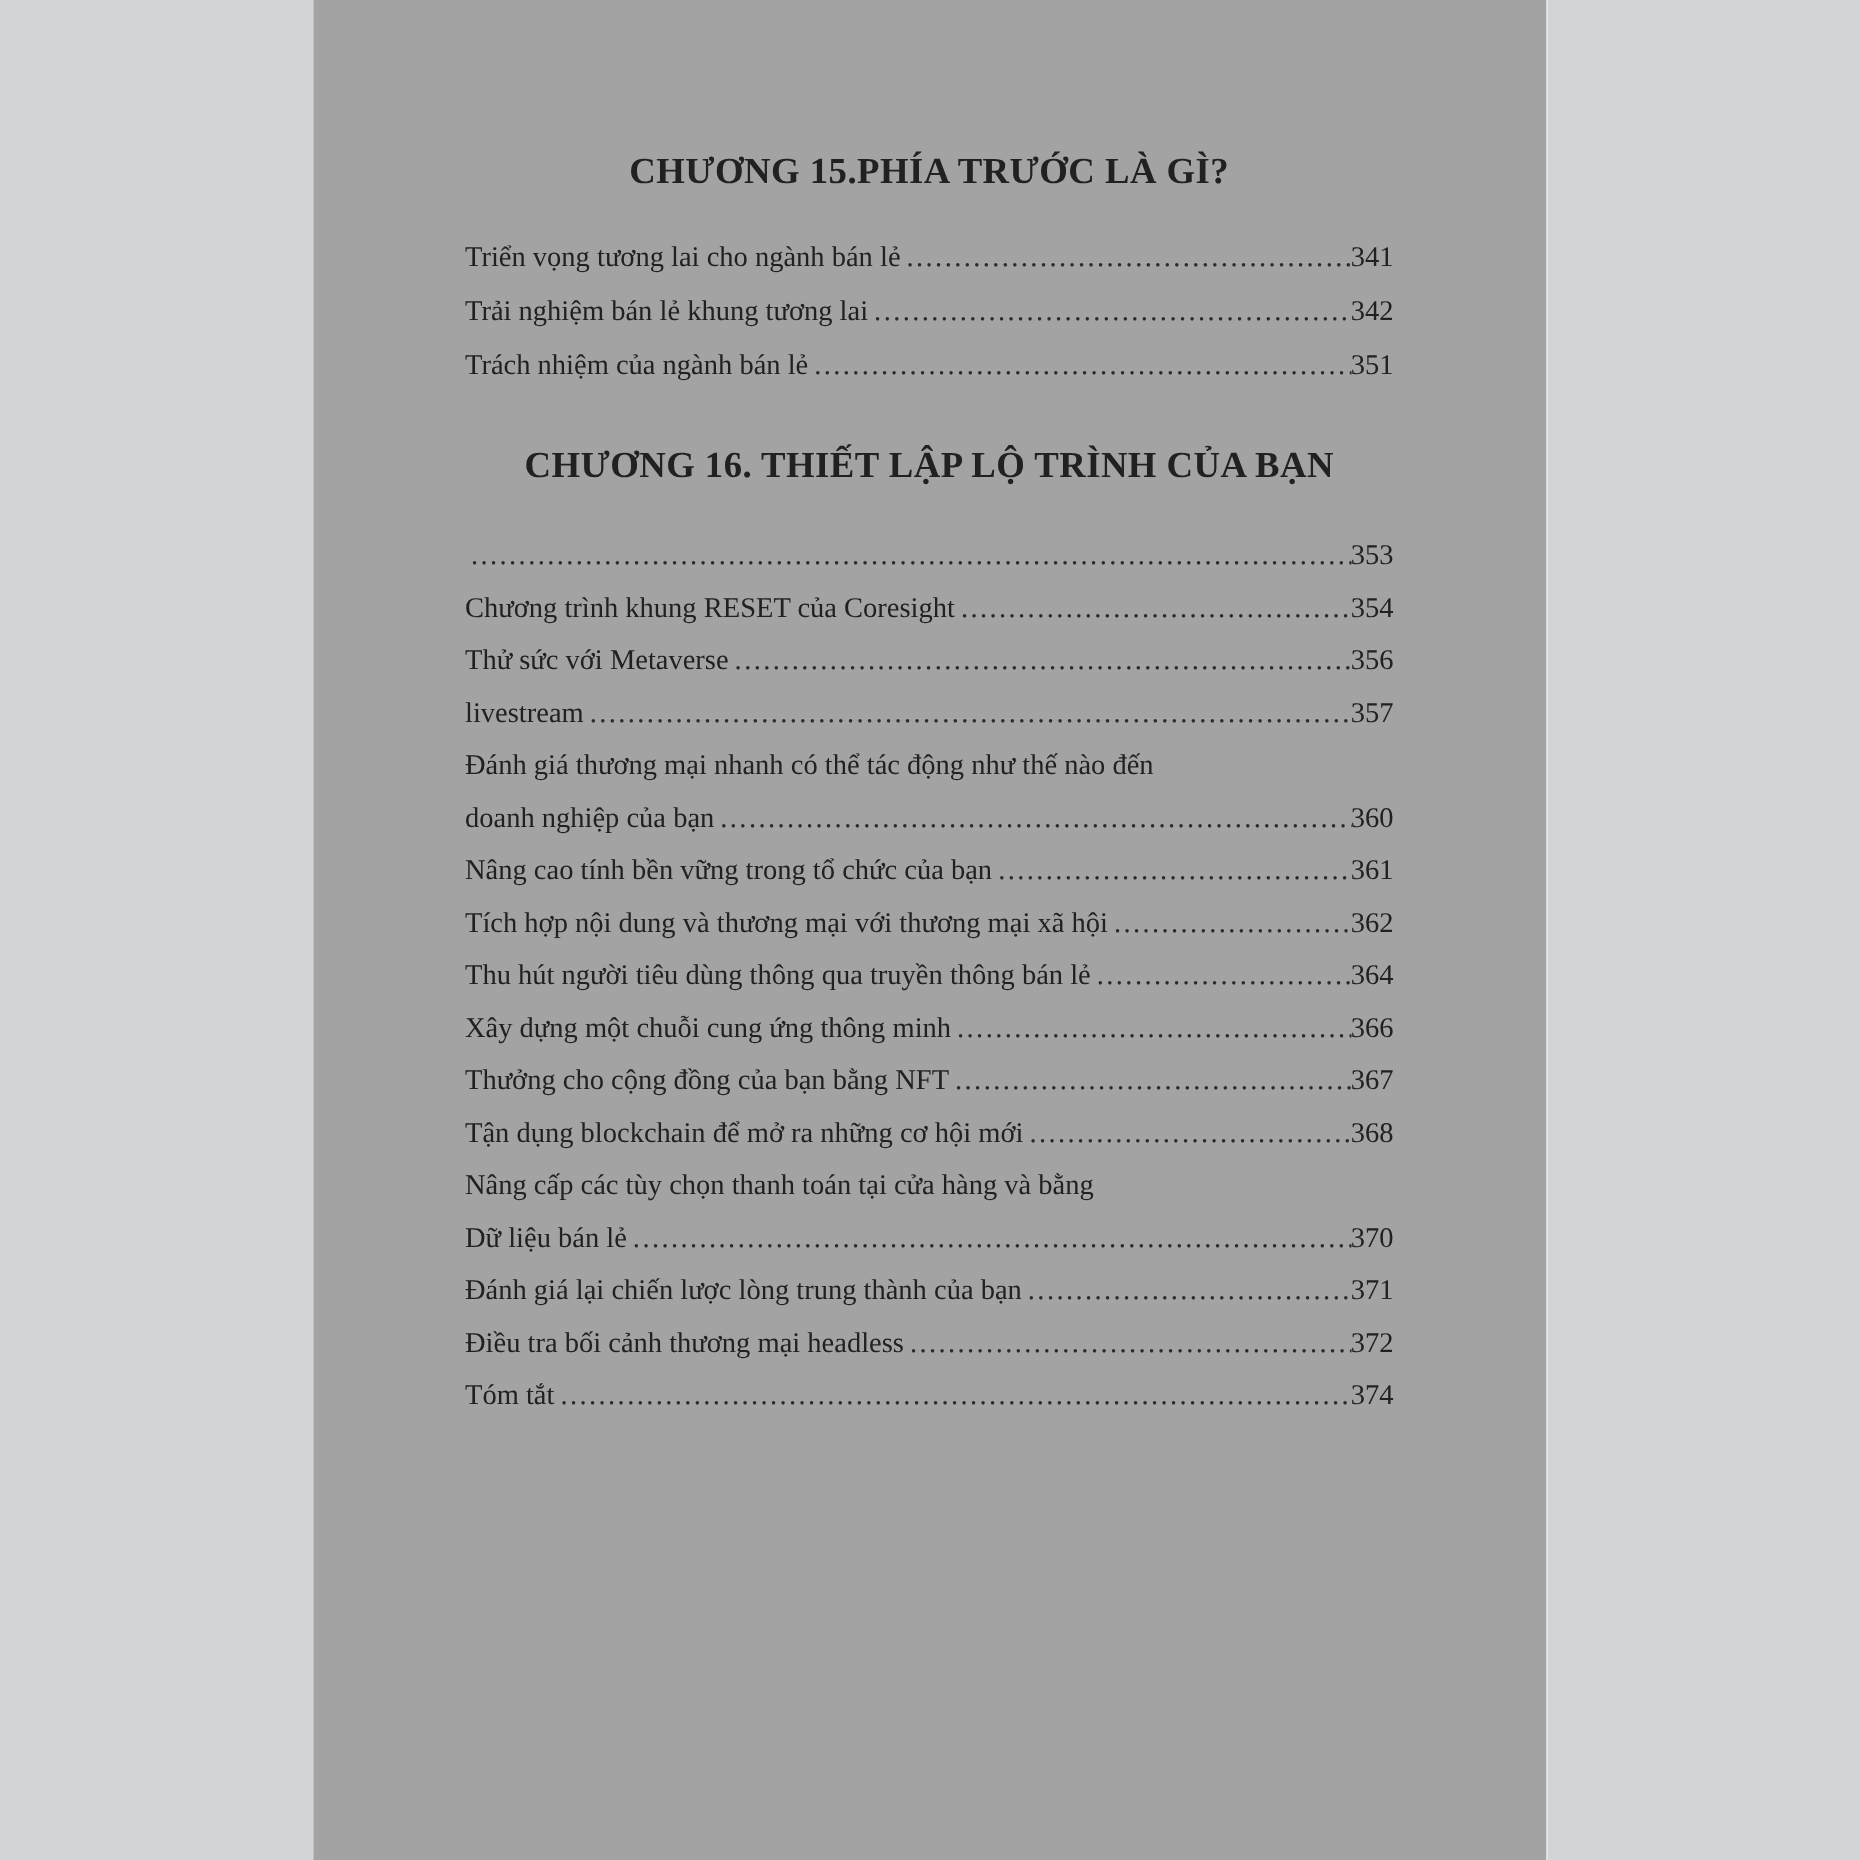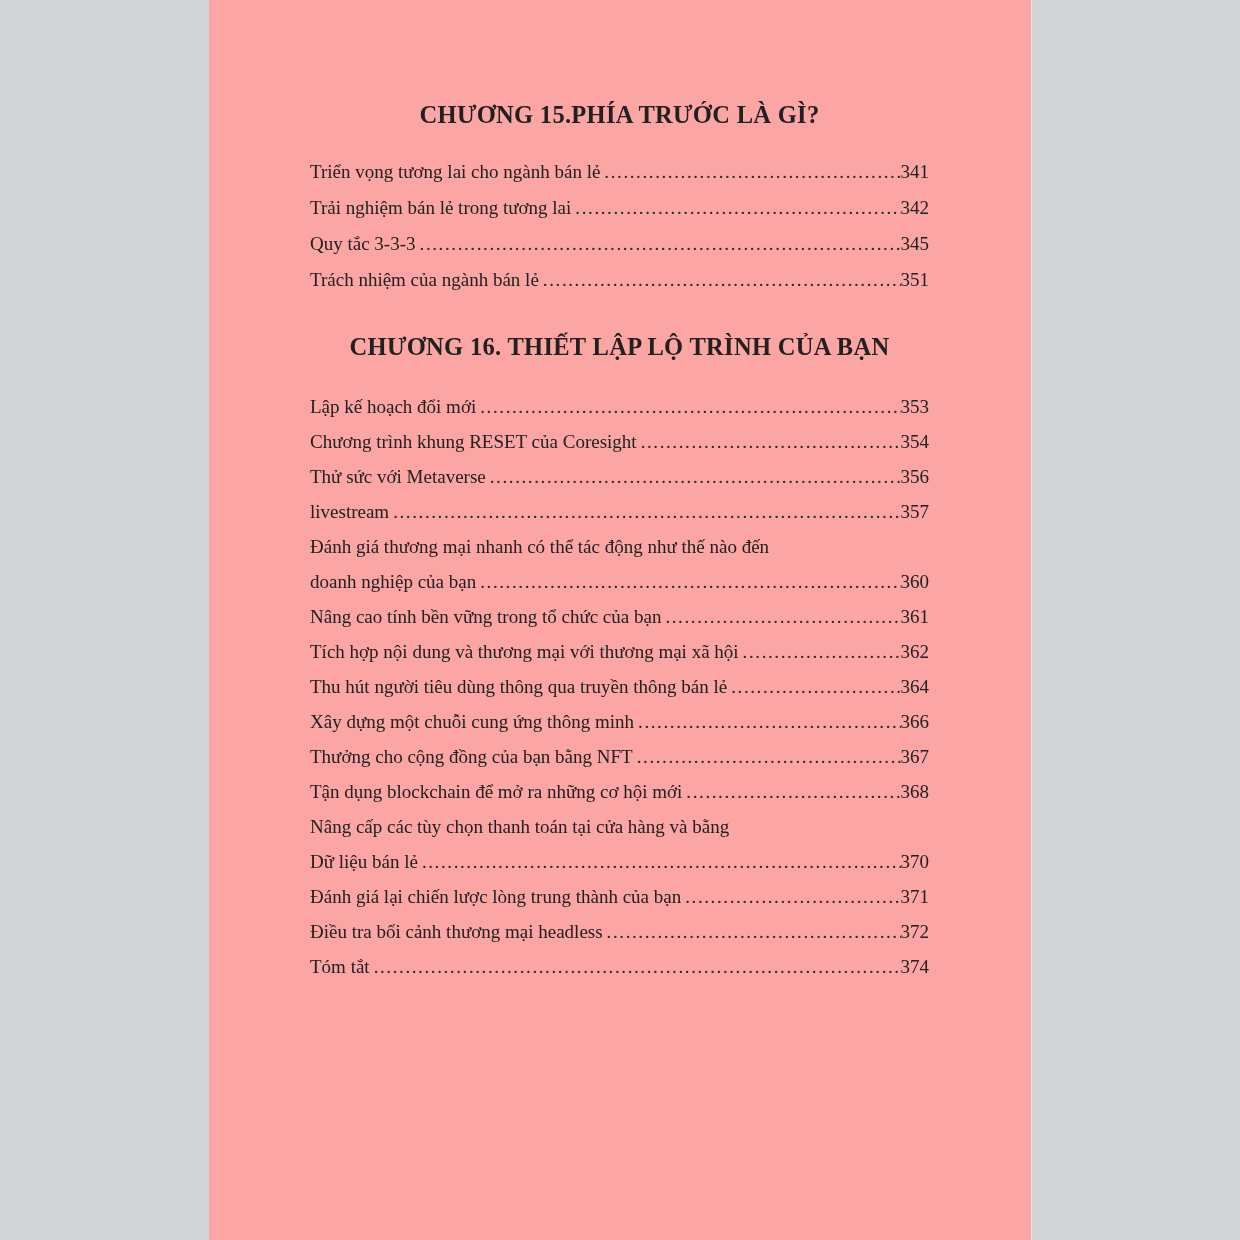--- a/index.html
+++ b/index.html
@@ -23,21 +23,21 @@
   }
   .gutter.left  { left: 0; border-right: 1px solid #e4e5e7; }
   .gutter.right { left: 1031px; border-left: 1px solid #e4e5e7; }
 
   .page {
     position: absolute;
     left: 209px;
     top: 0;
     width: 822px;
     height: 1240px;
-    background: #fca5a5;
+    background: #a3a3a3;
   }
   .toc {
     padding: 100px 102px 0 101px;
     font-family: "Liberation Serif", "DejaVu Serif", serif;
     color: #212121;
   }
   .section-heading {
     margin: 0 0 24px 0;
     font-size: 24.5px;
     line-height: 30px;
@@ -87,41 +87,35 @@
 
       <h2 class="section-heading">CHƯƠNG 15.PHÍA TRƯỚC LÀ GÌ?</h2>
 
       <div class="s15">
         <div class="row">
           <span class="t">Triển vọng tương lai cho ngành bán lẻ</span>
           <span class="dots"></span>
           <span class="pg">341</span>
         </div>
         <div class="row">
-          <span class="t">Trải nghiệm bán lẻ trong tương lai</span>
+          <span class="t">Trải nghiệm bán lẻ khung tương lai</span>
           <span class="dots"></span>
           <span class="pg">342</span>
         </div>
         <div class="row">
-          <span class="t">Quy tắc 3-3-3</span>
-          <span class="dots"></span>
-          <span class="pg">345</span>
-        </div>
-        <div class="row">
           <span class="t">Trách nhiệm của ngành bán lẻ</span>
           <span class="dots"></span>
           <span class="pg">351</span>
         </div>
       </div>
 
       <h2 class="section-heading second">CHƯƠNG 16. THIẾT LẬP LỘ TRÌNH CỦA BẠN</h2>
 
       <div class="s16">
         <div class="row">
-          <span class="t">Lập kế hoạch đổi mới</span>
           <span class="dots"></span>
           <span class="pg">353</span>
         </div>
         <div class="row">
           <span class="t">Chương trình khung RESET của Coresight</span>
           <span class="dots"></span>
           <span class="pg">354</span>
         </div>
         <div class="row">
           <span class="t">Thử sức với Metaverse</span>

